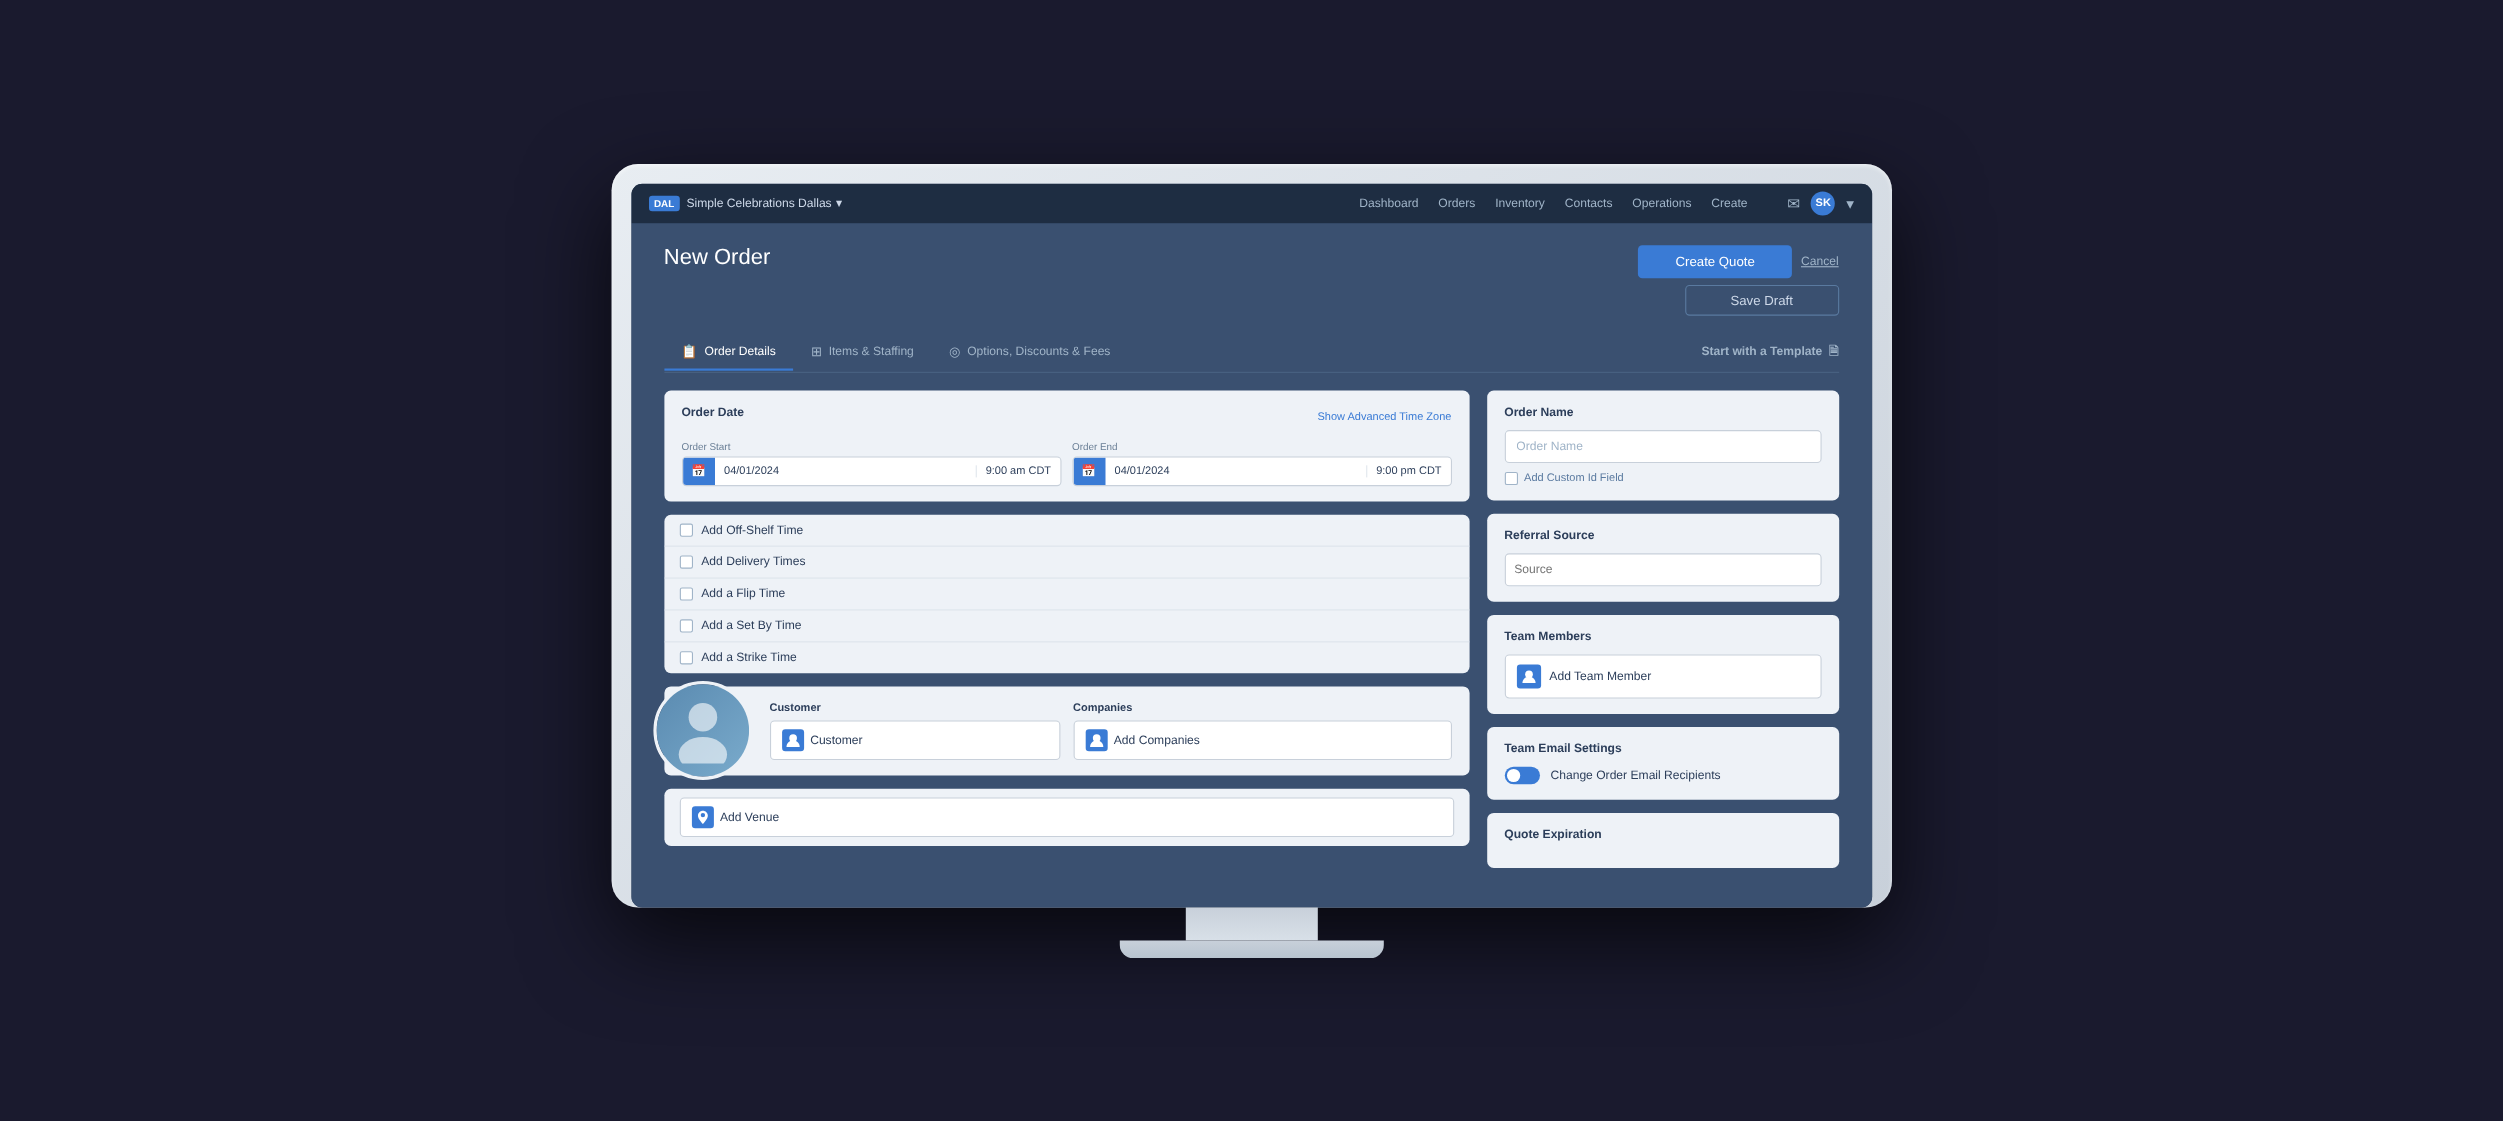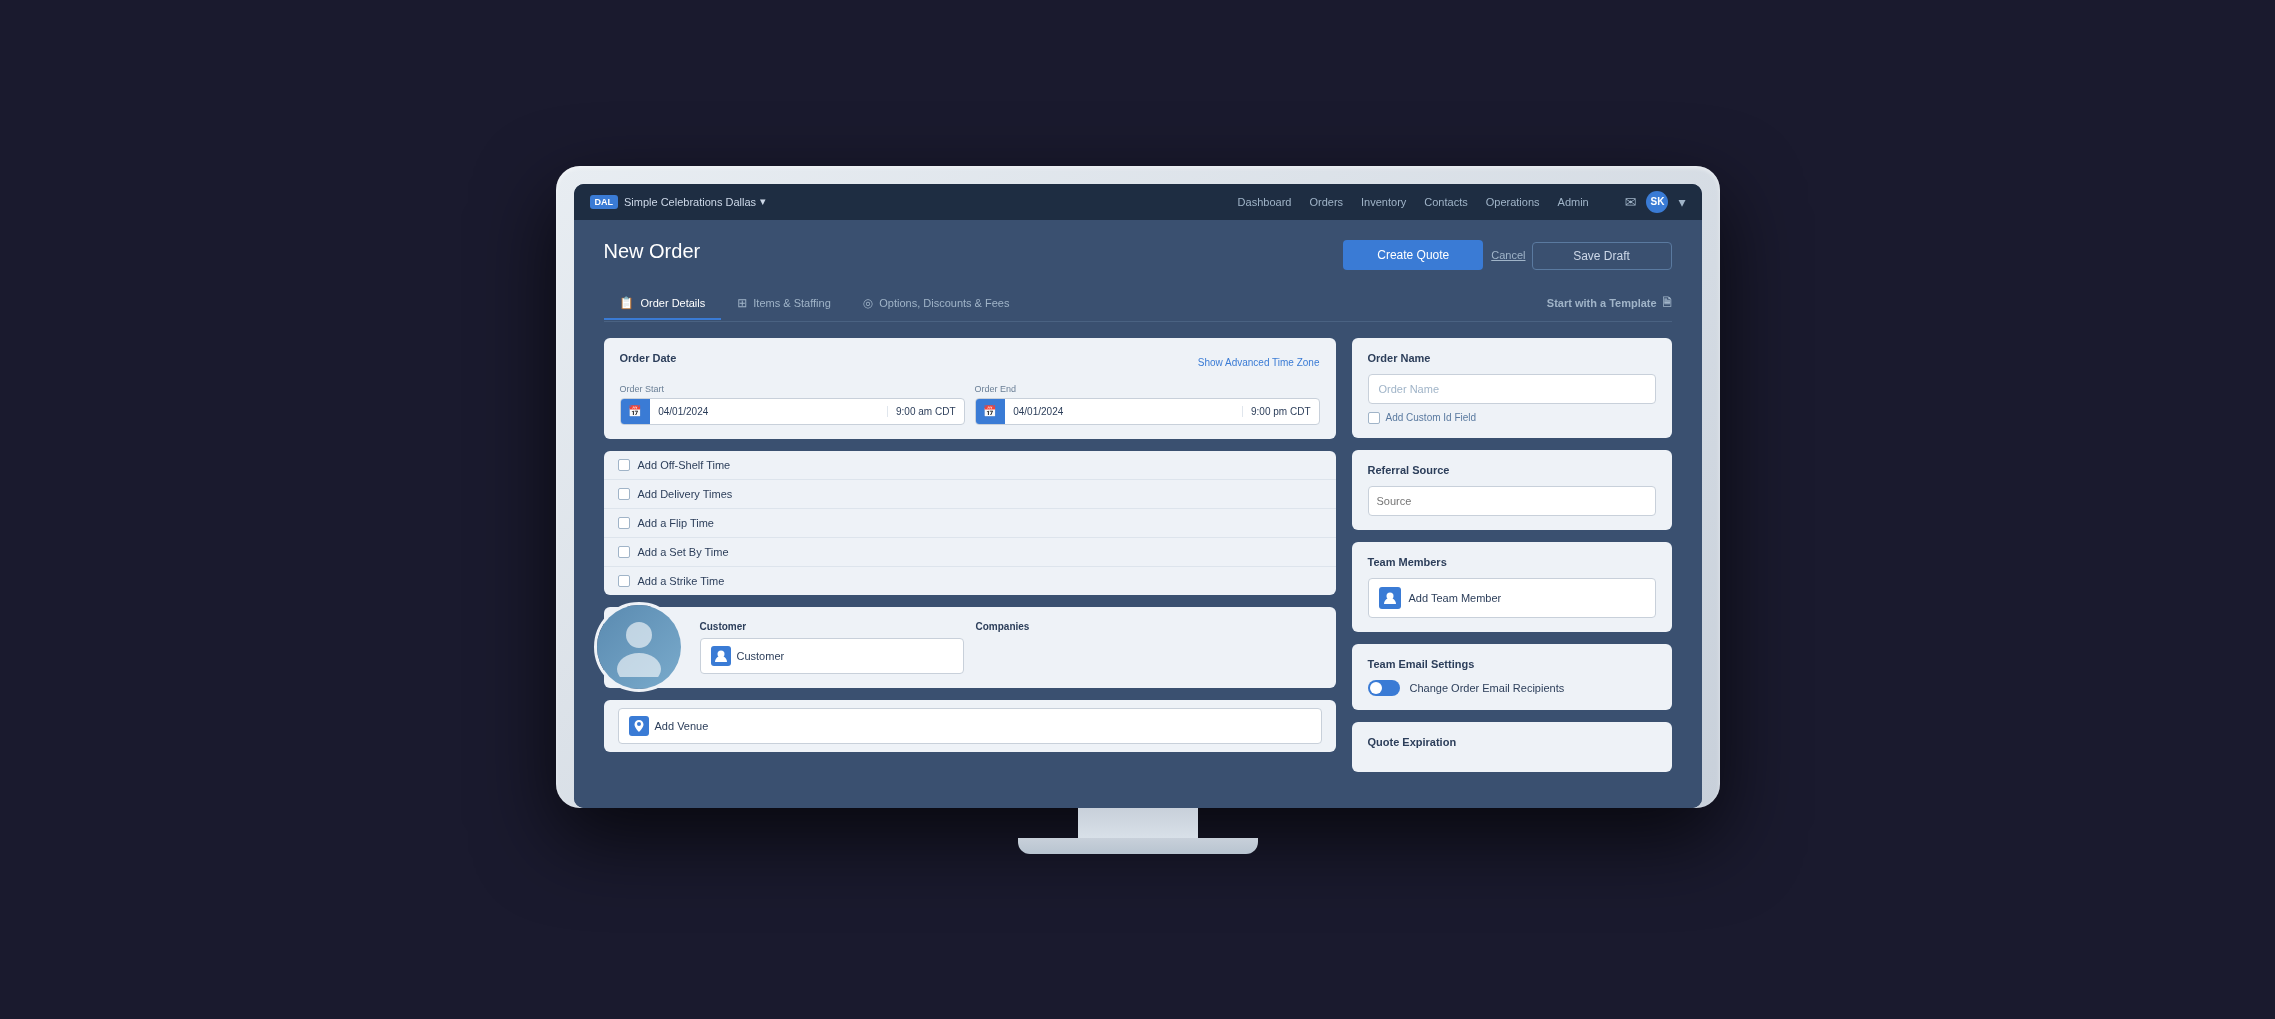--- a/index.html
+++ b/index.html
@@ -115,21 +115,21 @@
     }
 
     .page-title {
       color: white;
       font-size: 20px;
       font-weight: 400;
     }
 
     .header-buttons {
       display: flex;
-      flex-direction: row;
+      flex-direction: column;
       gap: 6px;
       align-items: flex-end;
     }
 
     .btn-primary {
       background: #3a7bd5;
       color: white;
       border: none;
       padding: 8px 24px;
       border-radius: 4px;
@@ -533,21 +533,21 @@
             <span>Simple Celebrations Dallas</span>
             <span>▾</span>
           </span>
         </div>
         <div class="nav-links">
           <a class="nav-link">Dashboard</a>
           <a class="nav-link">Orders</a>
           <a class="nav-link">Inventory</a>
           <a class="nav-link">Contacts</a>
           <a class="nav-link">Operations</a>
-          <a class="nav-link">Admin</a>
+          <a class="nav-link">Create</a>
         </div>
         <div class="nav-right">
           <span class="nav-icon-btn">✉</span>
           <div class="nav-avatar">SK</div>
           <span class="nav-icon-btn">▾</span>
         </div>
       </div>
 
       <div class="content-area">
 
@@ -652,20 +652,29 @@
                     <svg width="14" height="14" viewBox="0 0 14 14" fill="white">
                       <circle cx="7" cy="5" r="3.5"></circle>
                       <path d="M1 13c0-3.3 2.7-6 6-6s6 2.7 6 6"></path>
                     </svg>
                   </div>
                   <span>Customer</span>
                 </div>
               </div>
               <div>
                 <div class="section-label">Companies</div>
+                <div class="add-btn-row">
+                  <div class="add-icon">
+                    <svg width="14" height="14" viewBox="0 0 14 14" fill="white">
+                      <circle cx="7" cy="5" r="3.5"></circle>
+                      <path d="M1 13c0-3.3 2.7-6 6-6s6 2.7 6 6"></path>
+                    </svg>
+                  </div>
+                  <span>Add Companies</span>
+                </div>
               </div>
             </div>
 
             <div class="venue-section">
               <div class="add-btn-row">
                 <div class="add-icon">
                   <svg width="14" height="14" viewBox="0 0 14 14" fill="white">
                     <path d="M7 1C4.5 1 2.5 3 2.5 5.5C2.5 8.5 7 13 7 13s4.5-4.5 4.5-7.5C11.5 3 9.5 1 7 1zm0 6a2 2 0 110-4 2 2 0 010 4z"></path>
                   </svg>
                 </div>

